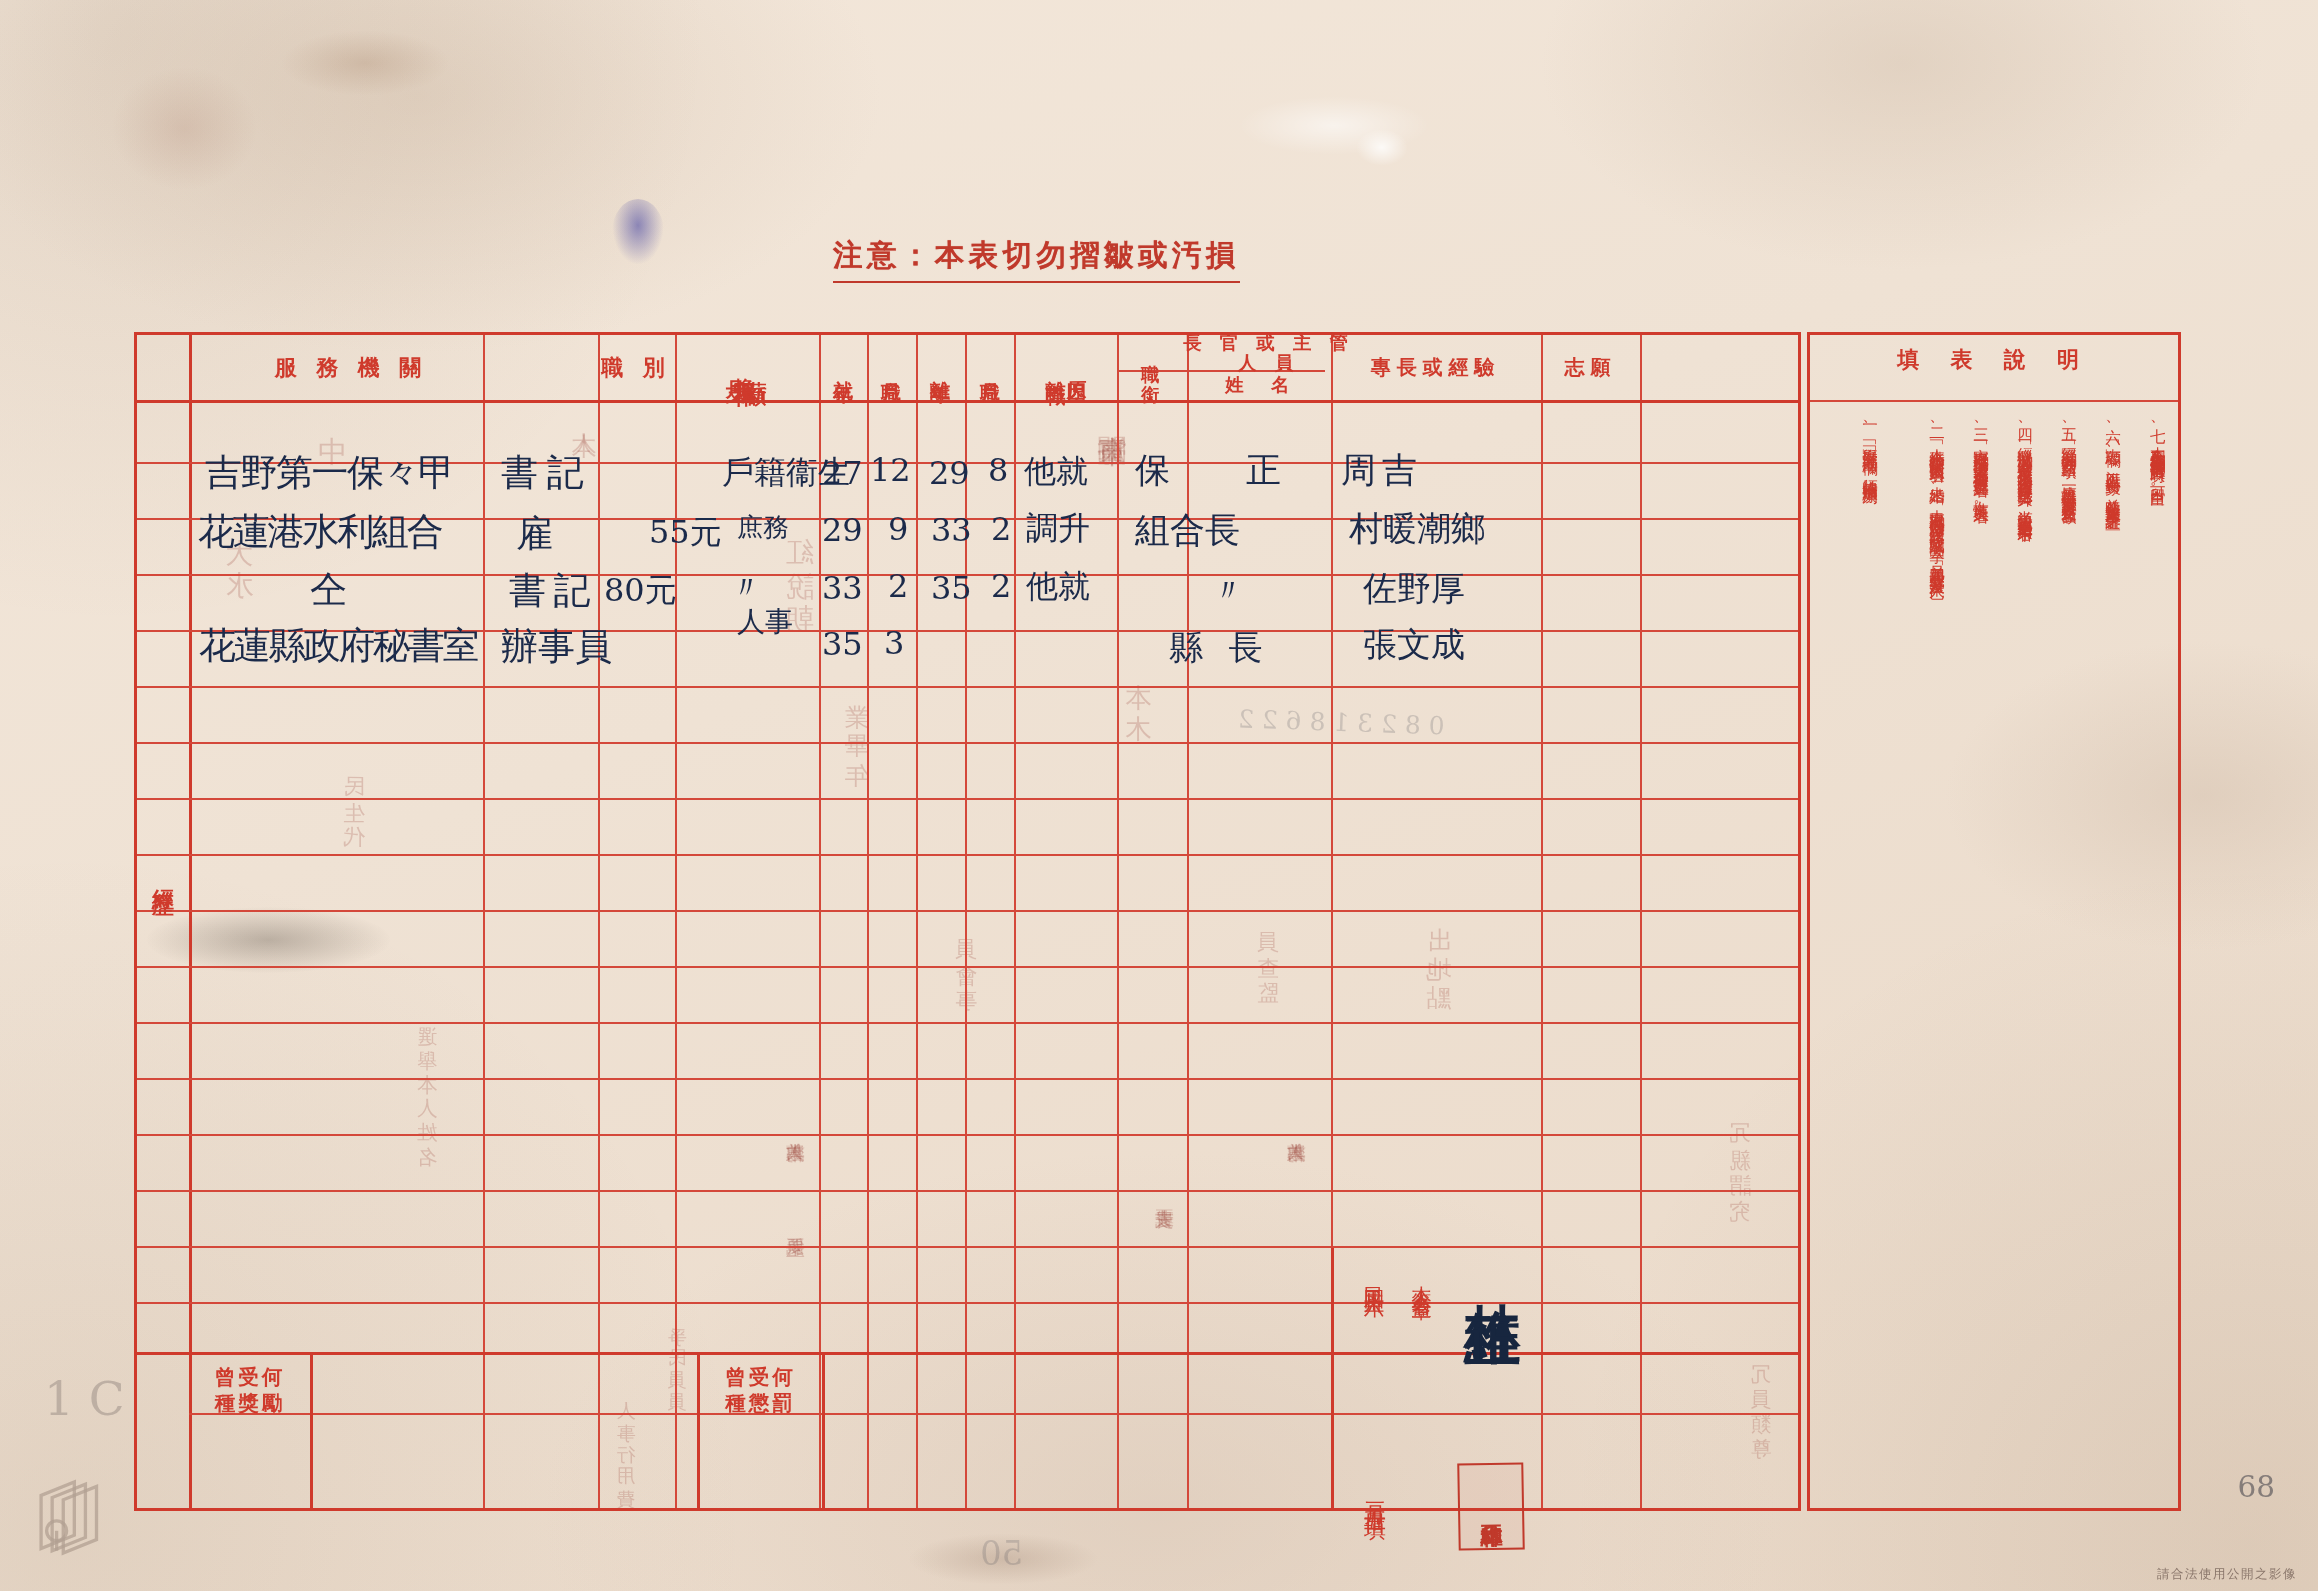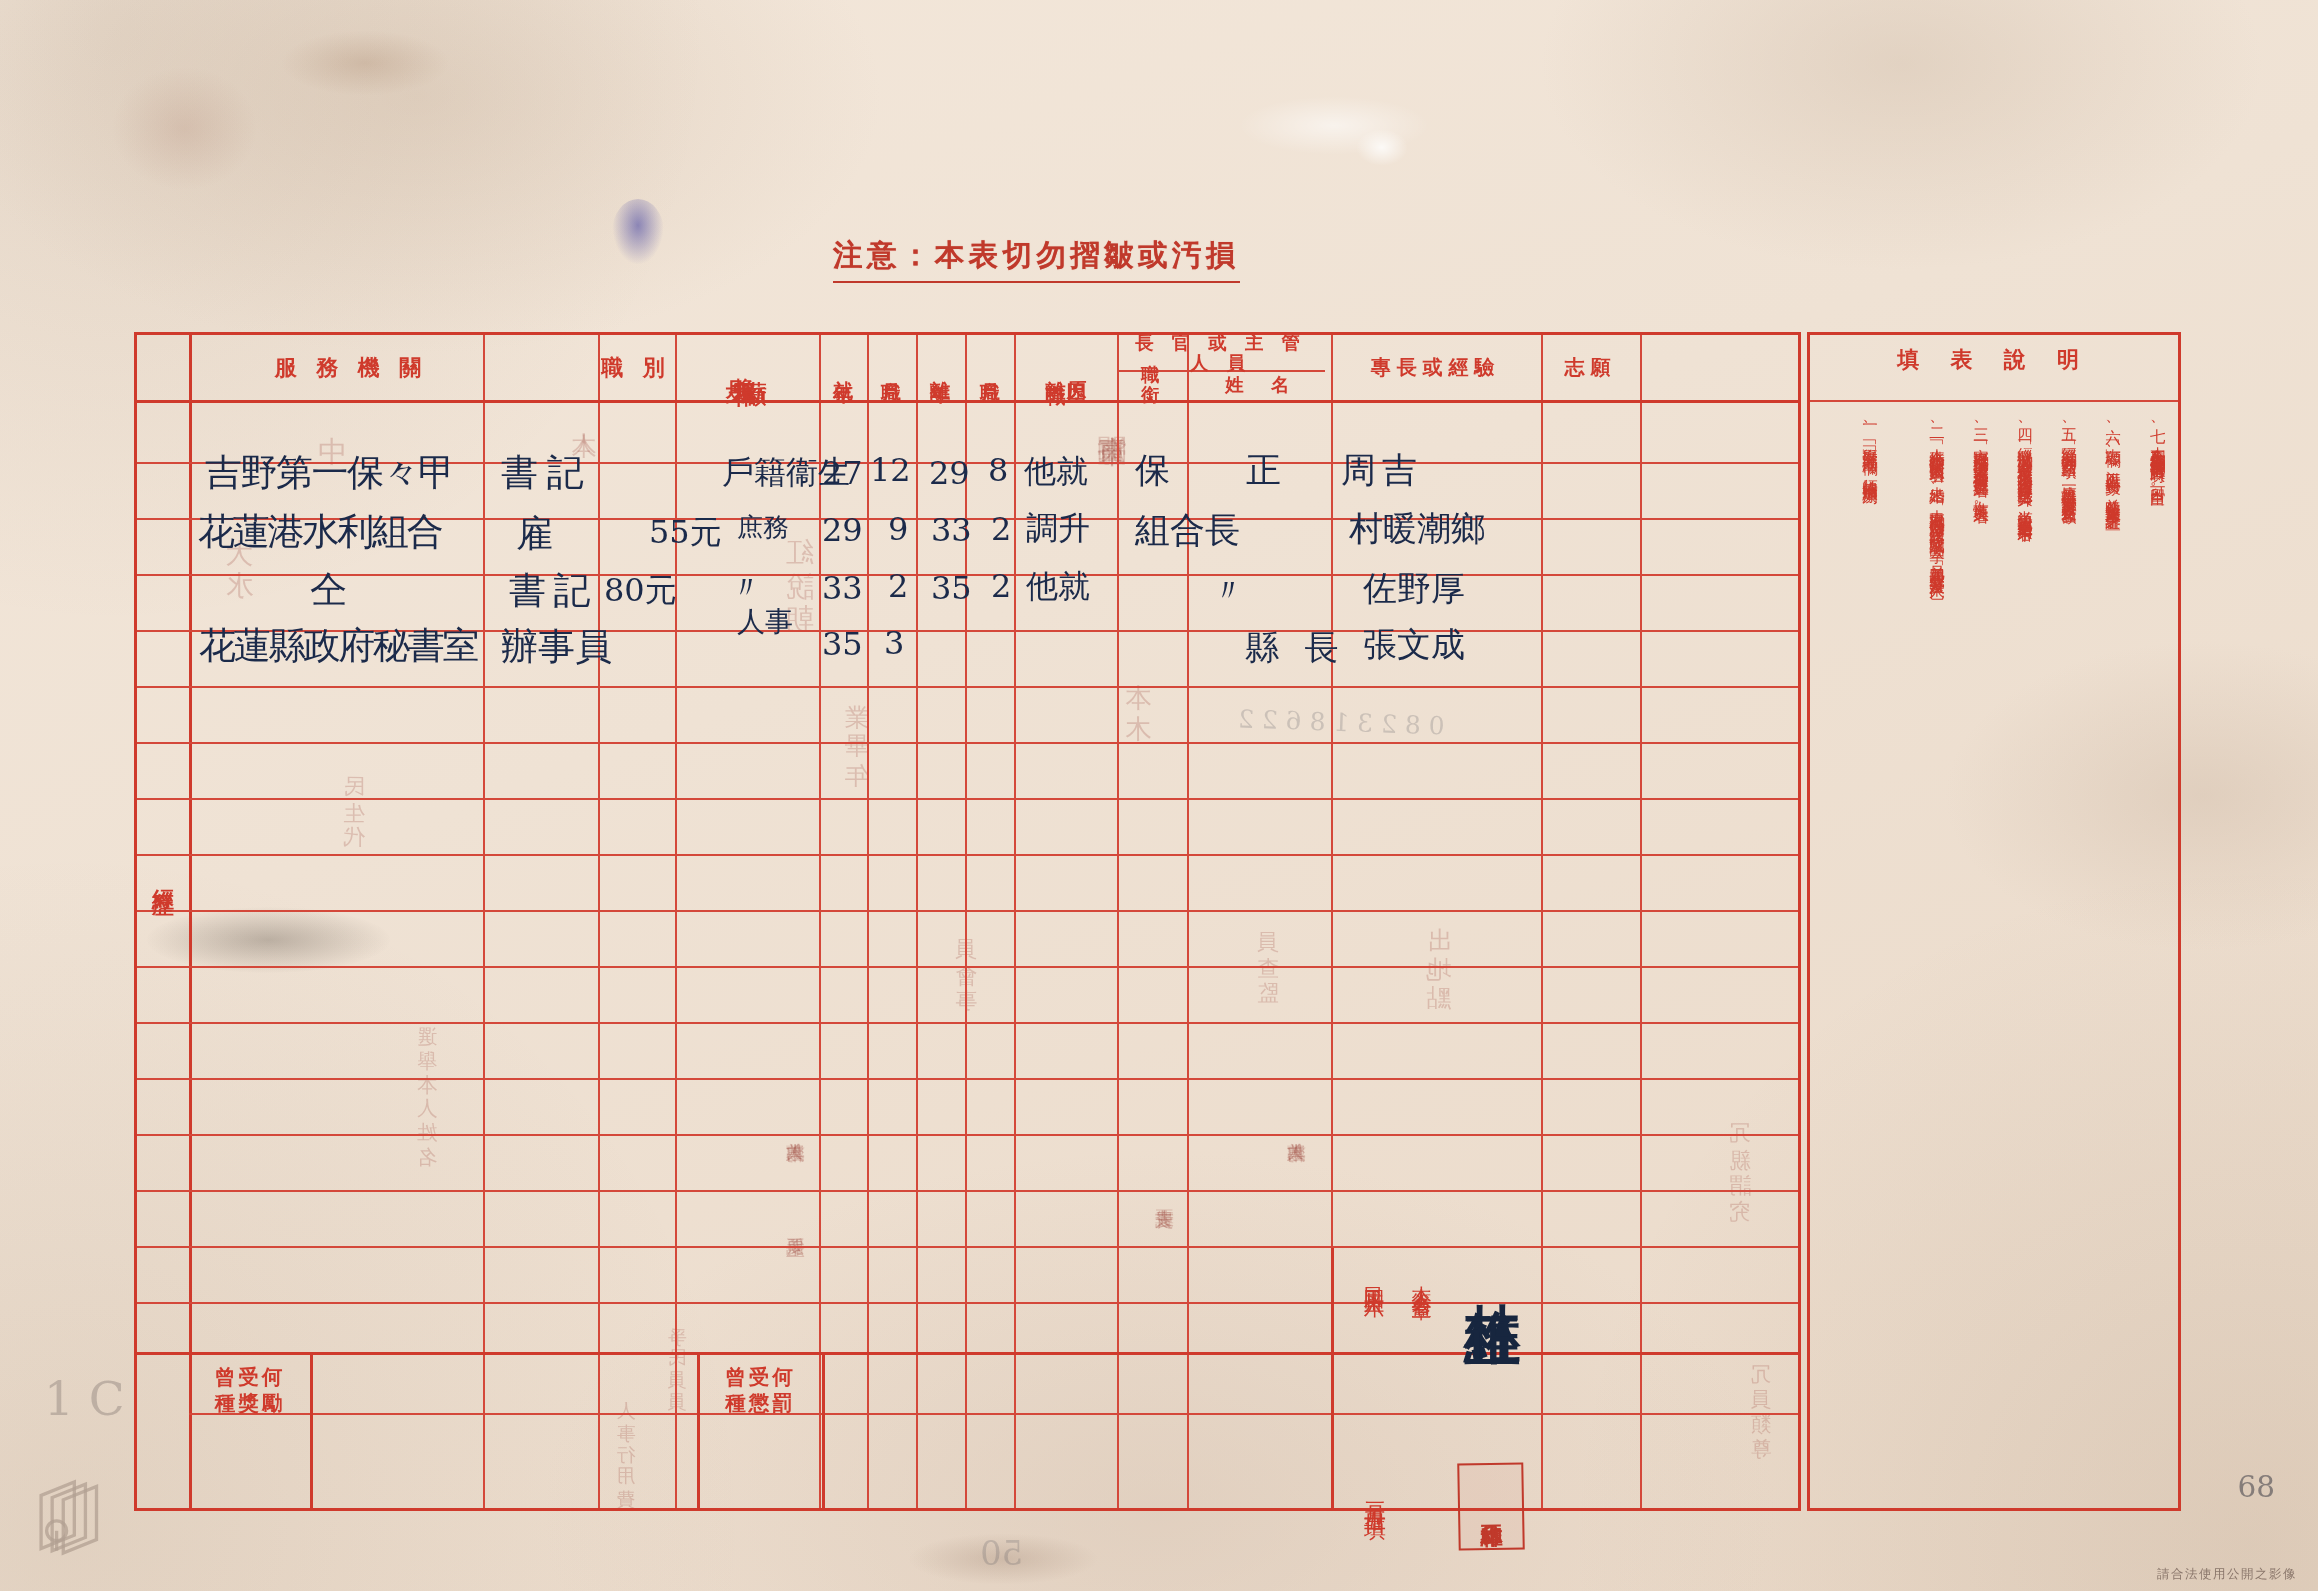--- a/index.html
+++ b/index.html
@@ -245,21 +245,21 @@
   <div class="colhead" style="left:780px;top:0;width:46px;height:65px;">
     <span class="vtext" style="font-size:20px;">離年</span>
   </div>
   <div class="colhead" style="left:830px;top:0;width:46px;height:65px;">
     <span class="vtext" style="font-size:20px;">職月</span>
   </div>
   <div class="colhead" style="left:879px;top:0;width:100px;height:65px;">
     <span class="vtext" style="font-size:20px;">離職</span>
     <span class="vtext" style="font-size:20px;">原因</span>
   </div>
-  <div class="colhead htext" style="left:982px;top:0;width:203px;height:35px;font-size:18.4px;text-align:center;">長 官 或 主 管 人 員</div>
+  <div class="colhead htext" style="left:1030px;top:0;width:203px;height:35px;font-size:18.4px;text-align:center;">長 官 或 主 管 人 員</div>
   <div class="colhead" style="left:982px;top:35px;width:67px;height:29.5px;font-size:18.4px;letter-spacing:4.4px;">職　銜</div>
   <div class="colhead" style="left:1052px;top:35px;width:141px;height:29.5px;font-size:18.4px;letter-spacing:4.4px;">姓　名</div>
   <div class="colhead htext" style="left:1195px;top:0;width:207px;height:65px;font-size:20px;">專長或經驗</div>
   <div class="colhead htext" style="left:1405px;top:0;width:97px;height:65px;font-size:20px;">志願</div>
 
   <div class="colhead" style="left:540px;top:0;width:140px;height:65px;">
     <span class="vtext" style="font-size:20px;position:absolute;left:57px;">擔任工作</span>
   </div>
 
   <div class="hline" style="top:127px;"></div>
@@ -345,21 +345,21 @@
 <div class="hand num" style="left:991px;top:567px;">2</div>
 <div class="hand big" style="left:1026px;top:565px;font-size:32px;">他就</div>
 <div class="hand big" style="left:1212px;top:569px;font-size:32px;">〃</div>
 <div class="hand big" style="left:1363px;top:566px;font-size:34px;">佐野厚</div>
 
 <div class="hand big" style="left:199px;top:621px;font-size:37px;letter-spacing:-2.2px;">花蓮縣政府秘書室</div>
 <div class="hand big" style="left:501px;top:622px;font-size:37px;">辦事員</div>
 <div class="hand big" style="left:737px;top:603px;font-size:28px;">人事</div>
 <div class="hand num" style="left:822px;top:625px;">35</div>
 <div class="hand num" style="left:884px;top:624px;">3</div>
-<div class="hand big" style="left:1245px;top:625px;font-size:34px;letter-spacing:7.4px;">縣 長</div>
+<div class="hand big" style="left:1169px;top:625px;font-size:34px;letter-spacing:7.4px;">縣 長</div>
 <div class="hand big" style="left:1363px;top:622px;font-size:34px;">張文成</div>
 
 <div id="notes">
   <div id="notes-title">填 表 說 明</div>
   <div class="hline" style="top:65px;"></div>
 
   <div class="note" style="right:10.3px;top:81px;">七、本表所列各欄如果欄無事實可填時、可留空白。</div>
   <div class="note" style="right:55px;top:81px;">六、「志願」欄、應以工作為對象、並略敍個人未來事業之計畫。</div>
   <div class="note" style="right:99px;top:81px;">五、「經歷」欄內「月支薪額」一項、應填每一職位最後所支月薪之實支金額。</div>
   <div class="note" style="right:143px;top:81px;">四、「經濟狀況」欄內「家庭每月負擔」係指本人除負擔自身全月生活費外、尚須負擔家庭之生活費用若干。</div>

